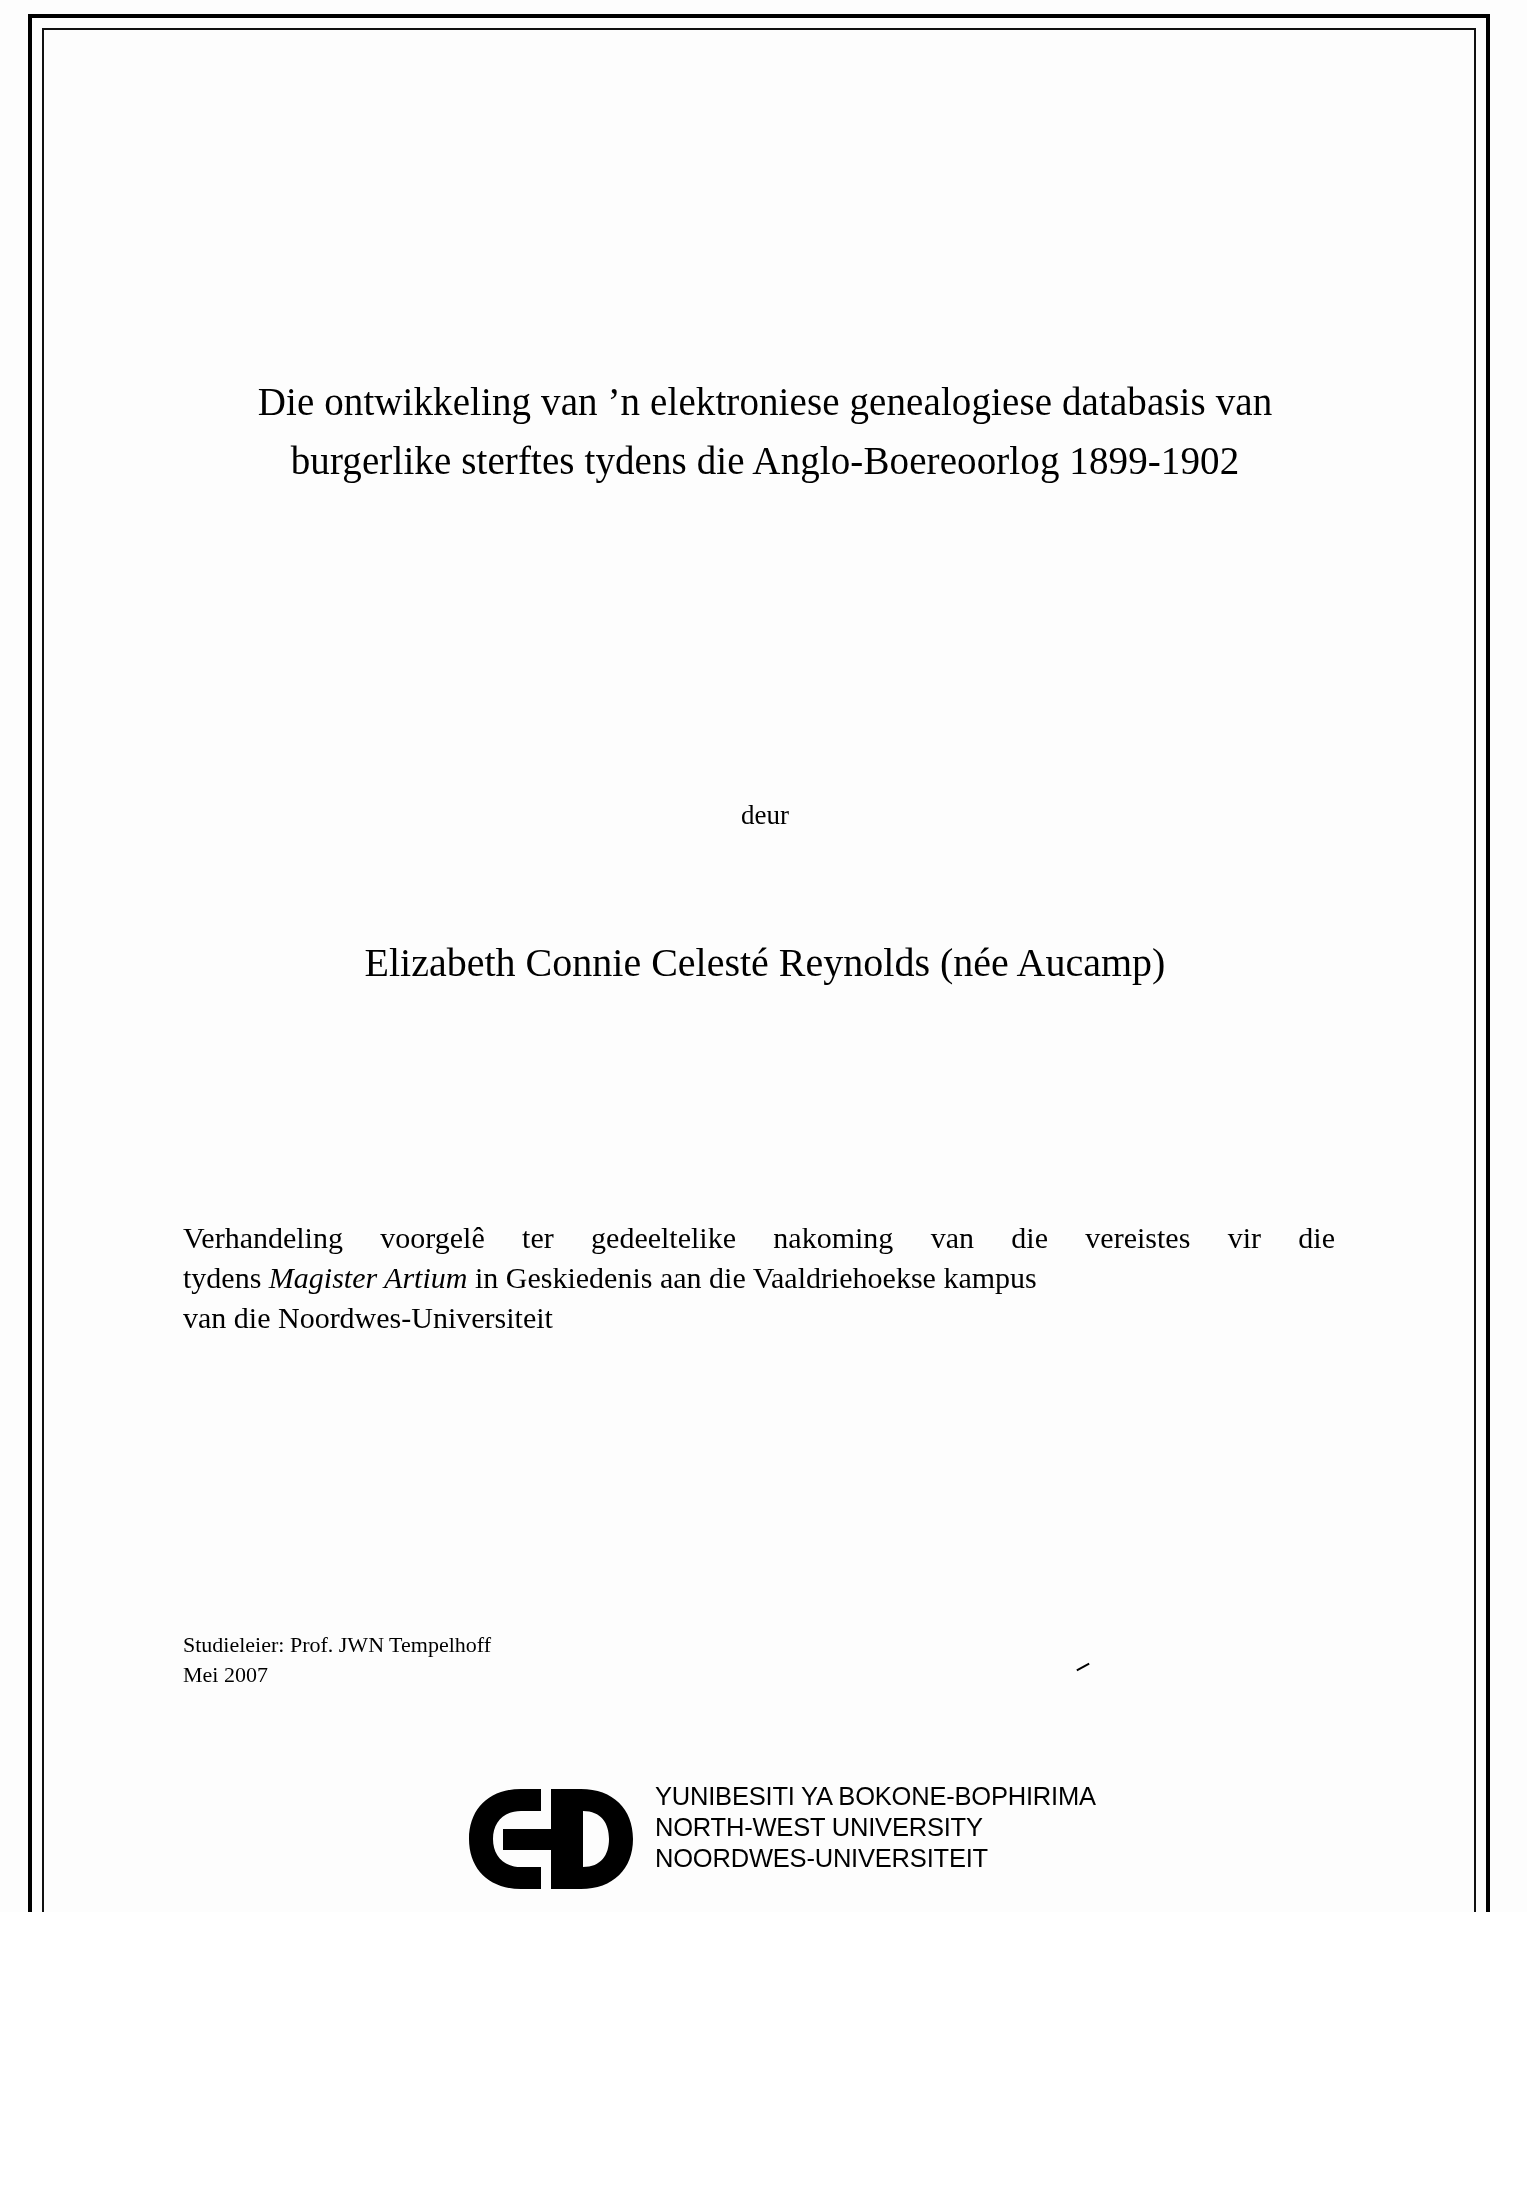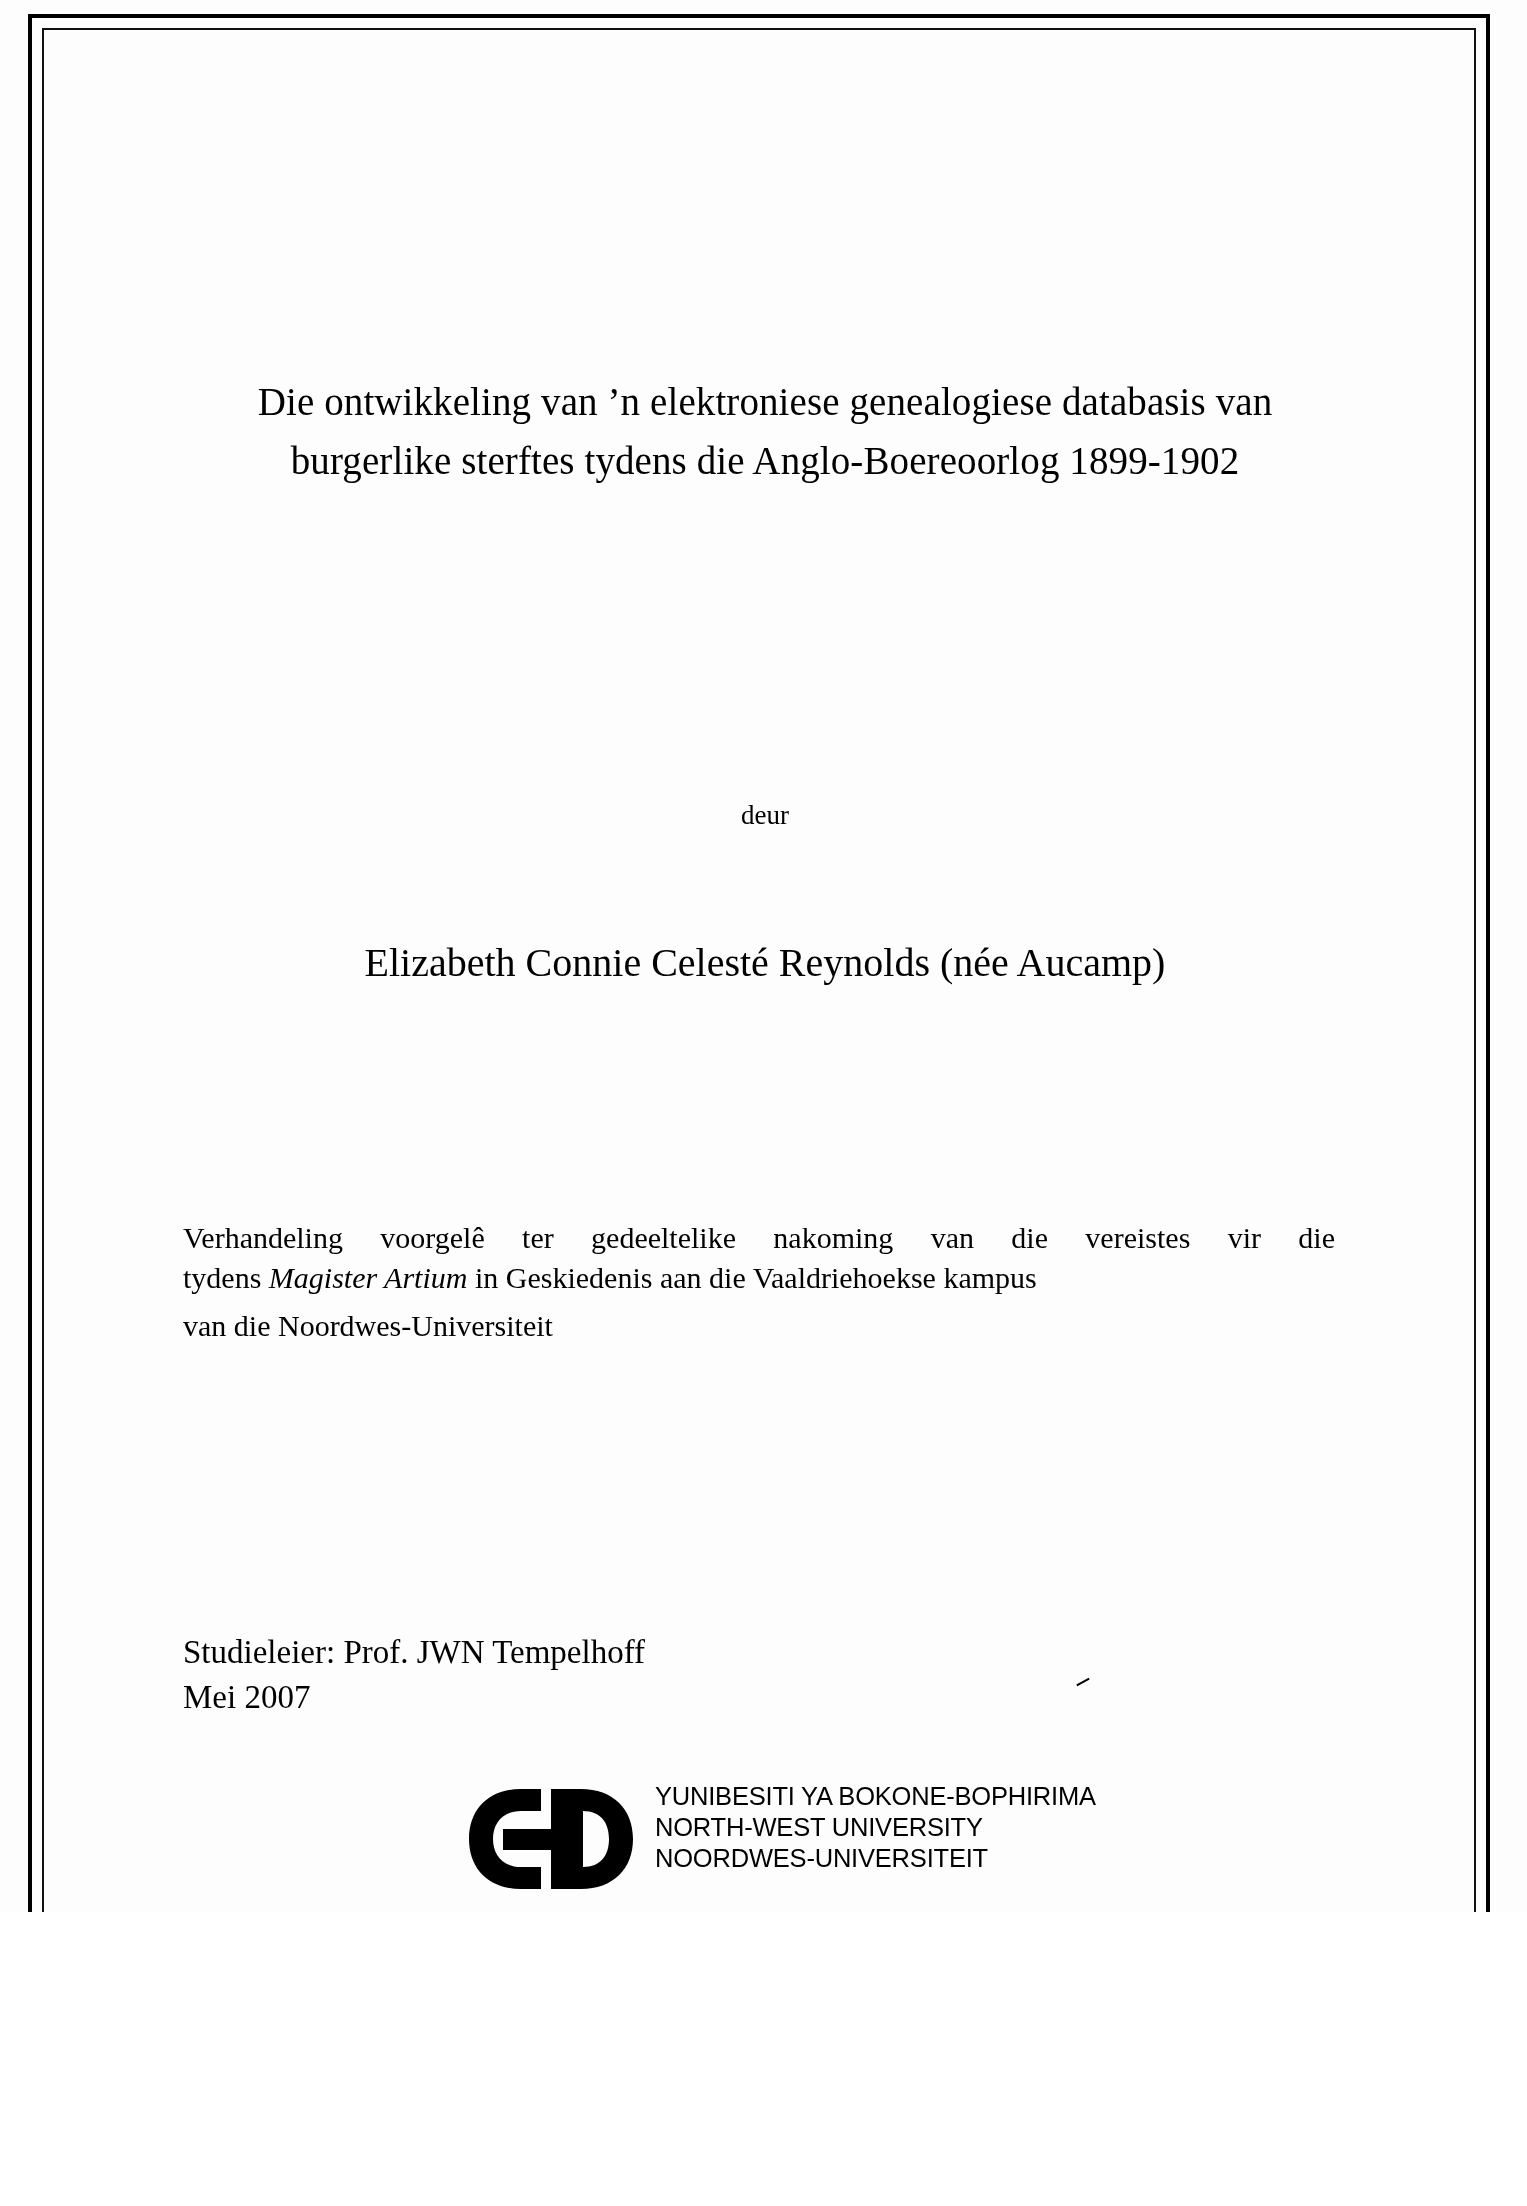--- a/index.html
+++ b/index.html
@@ -77,28 +77,28 @@
     width: 1152px;
     font-size: 30px;
     line-height: 1.33;
   }
   .statement .p1 {
     display: block;
     text-align: justify;
     text-align-last: justify;
   }
   .statement .p2 { display: block; }
-  .statement .p3 { display: block; margin-top: 8px; }
+  .statement .p3 { display: block; }
   .statement i { font-style: italic; text-align: right; }
   .supervisor {
     position: absolute;
     top: 1630px;
     left: 8px;
     width: 900px;
-    font-size: 33px;
+    font-size: 22px;
     line-height: 1.35;
   }
   .supervisor span { display: block; }
   .date-mark {
     position: relative;
     display: inline-block;
   }
   .date-mark::after {
     content: "";
     position: absolute;

